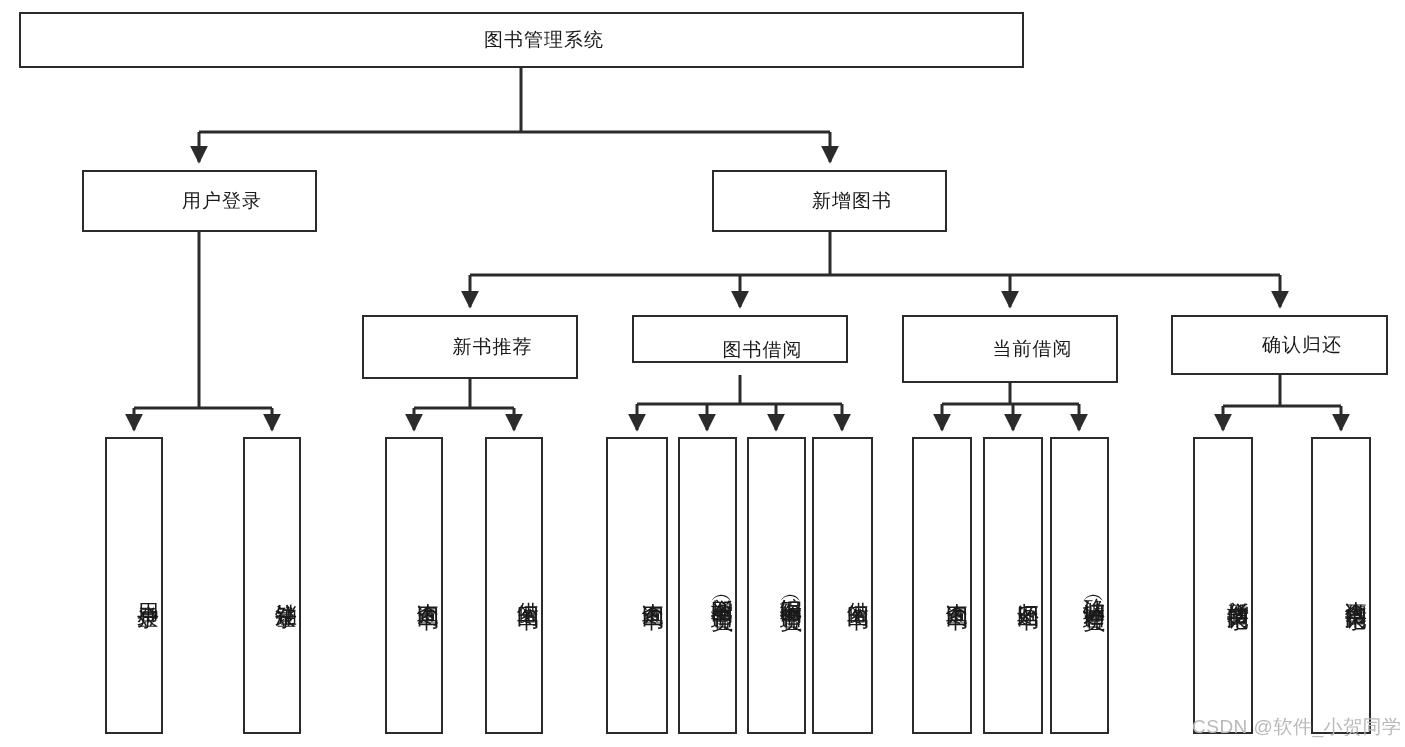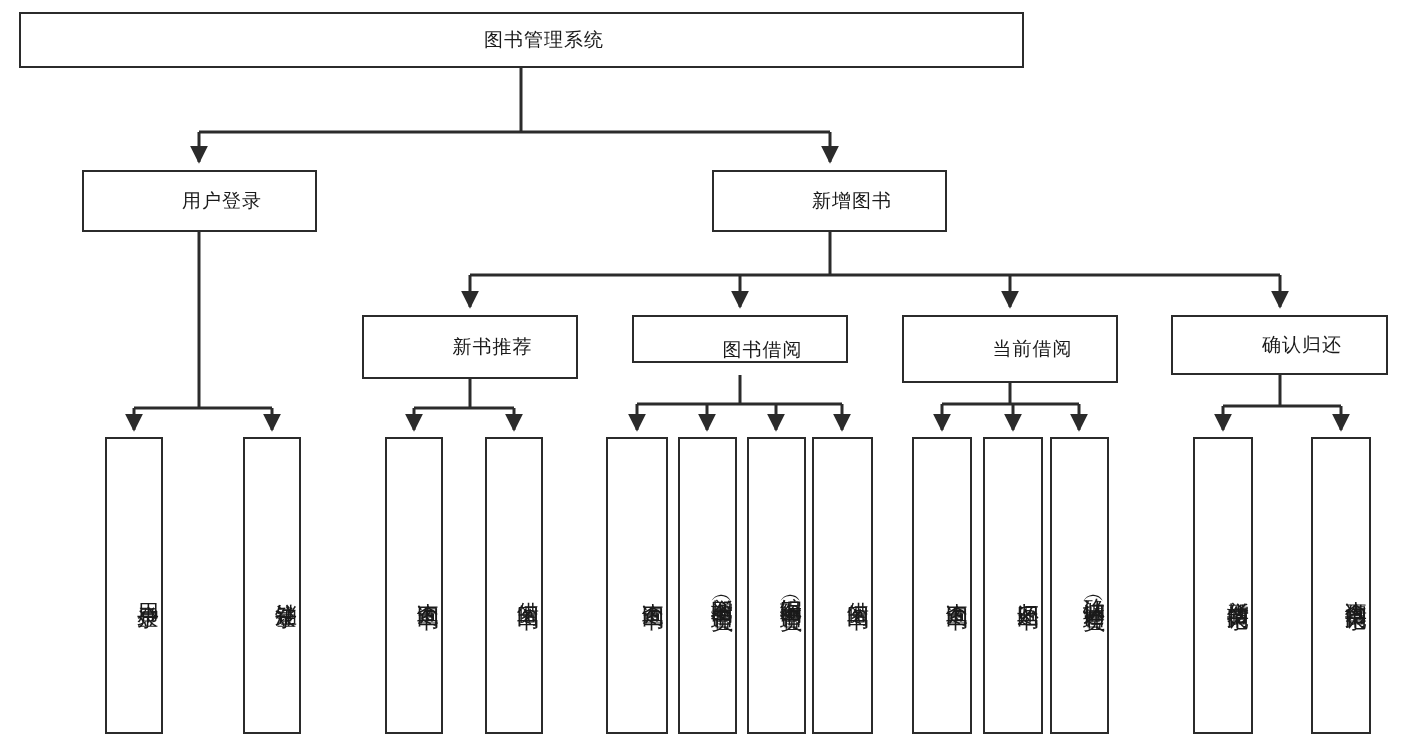--- a/index.html
+++ b/index.html
@@ -178,14 +178,15 @@
         <span class="label">确认归还（管理员）</span>
       </div>
       <div class="node vert" style="left: 1193px; top: 437px; width: 60px; height: 297px;">
         <span class="label">新增借阅记录</span>
       </div>
       <div class="node vert" style="left: 1311px; top: 437px; width: 60px; height: 297px;">
         <span class="label">查询借阅记录</span>
       </div>
     </div>
 
+  <div class="watermark" style="left: 1192px; top: 714px;">CSDN @软件_小贺同学</div>
 
 </div>
 
 </body></html>

